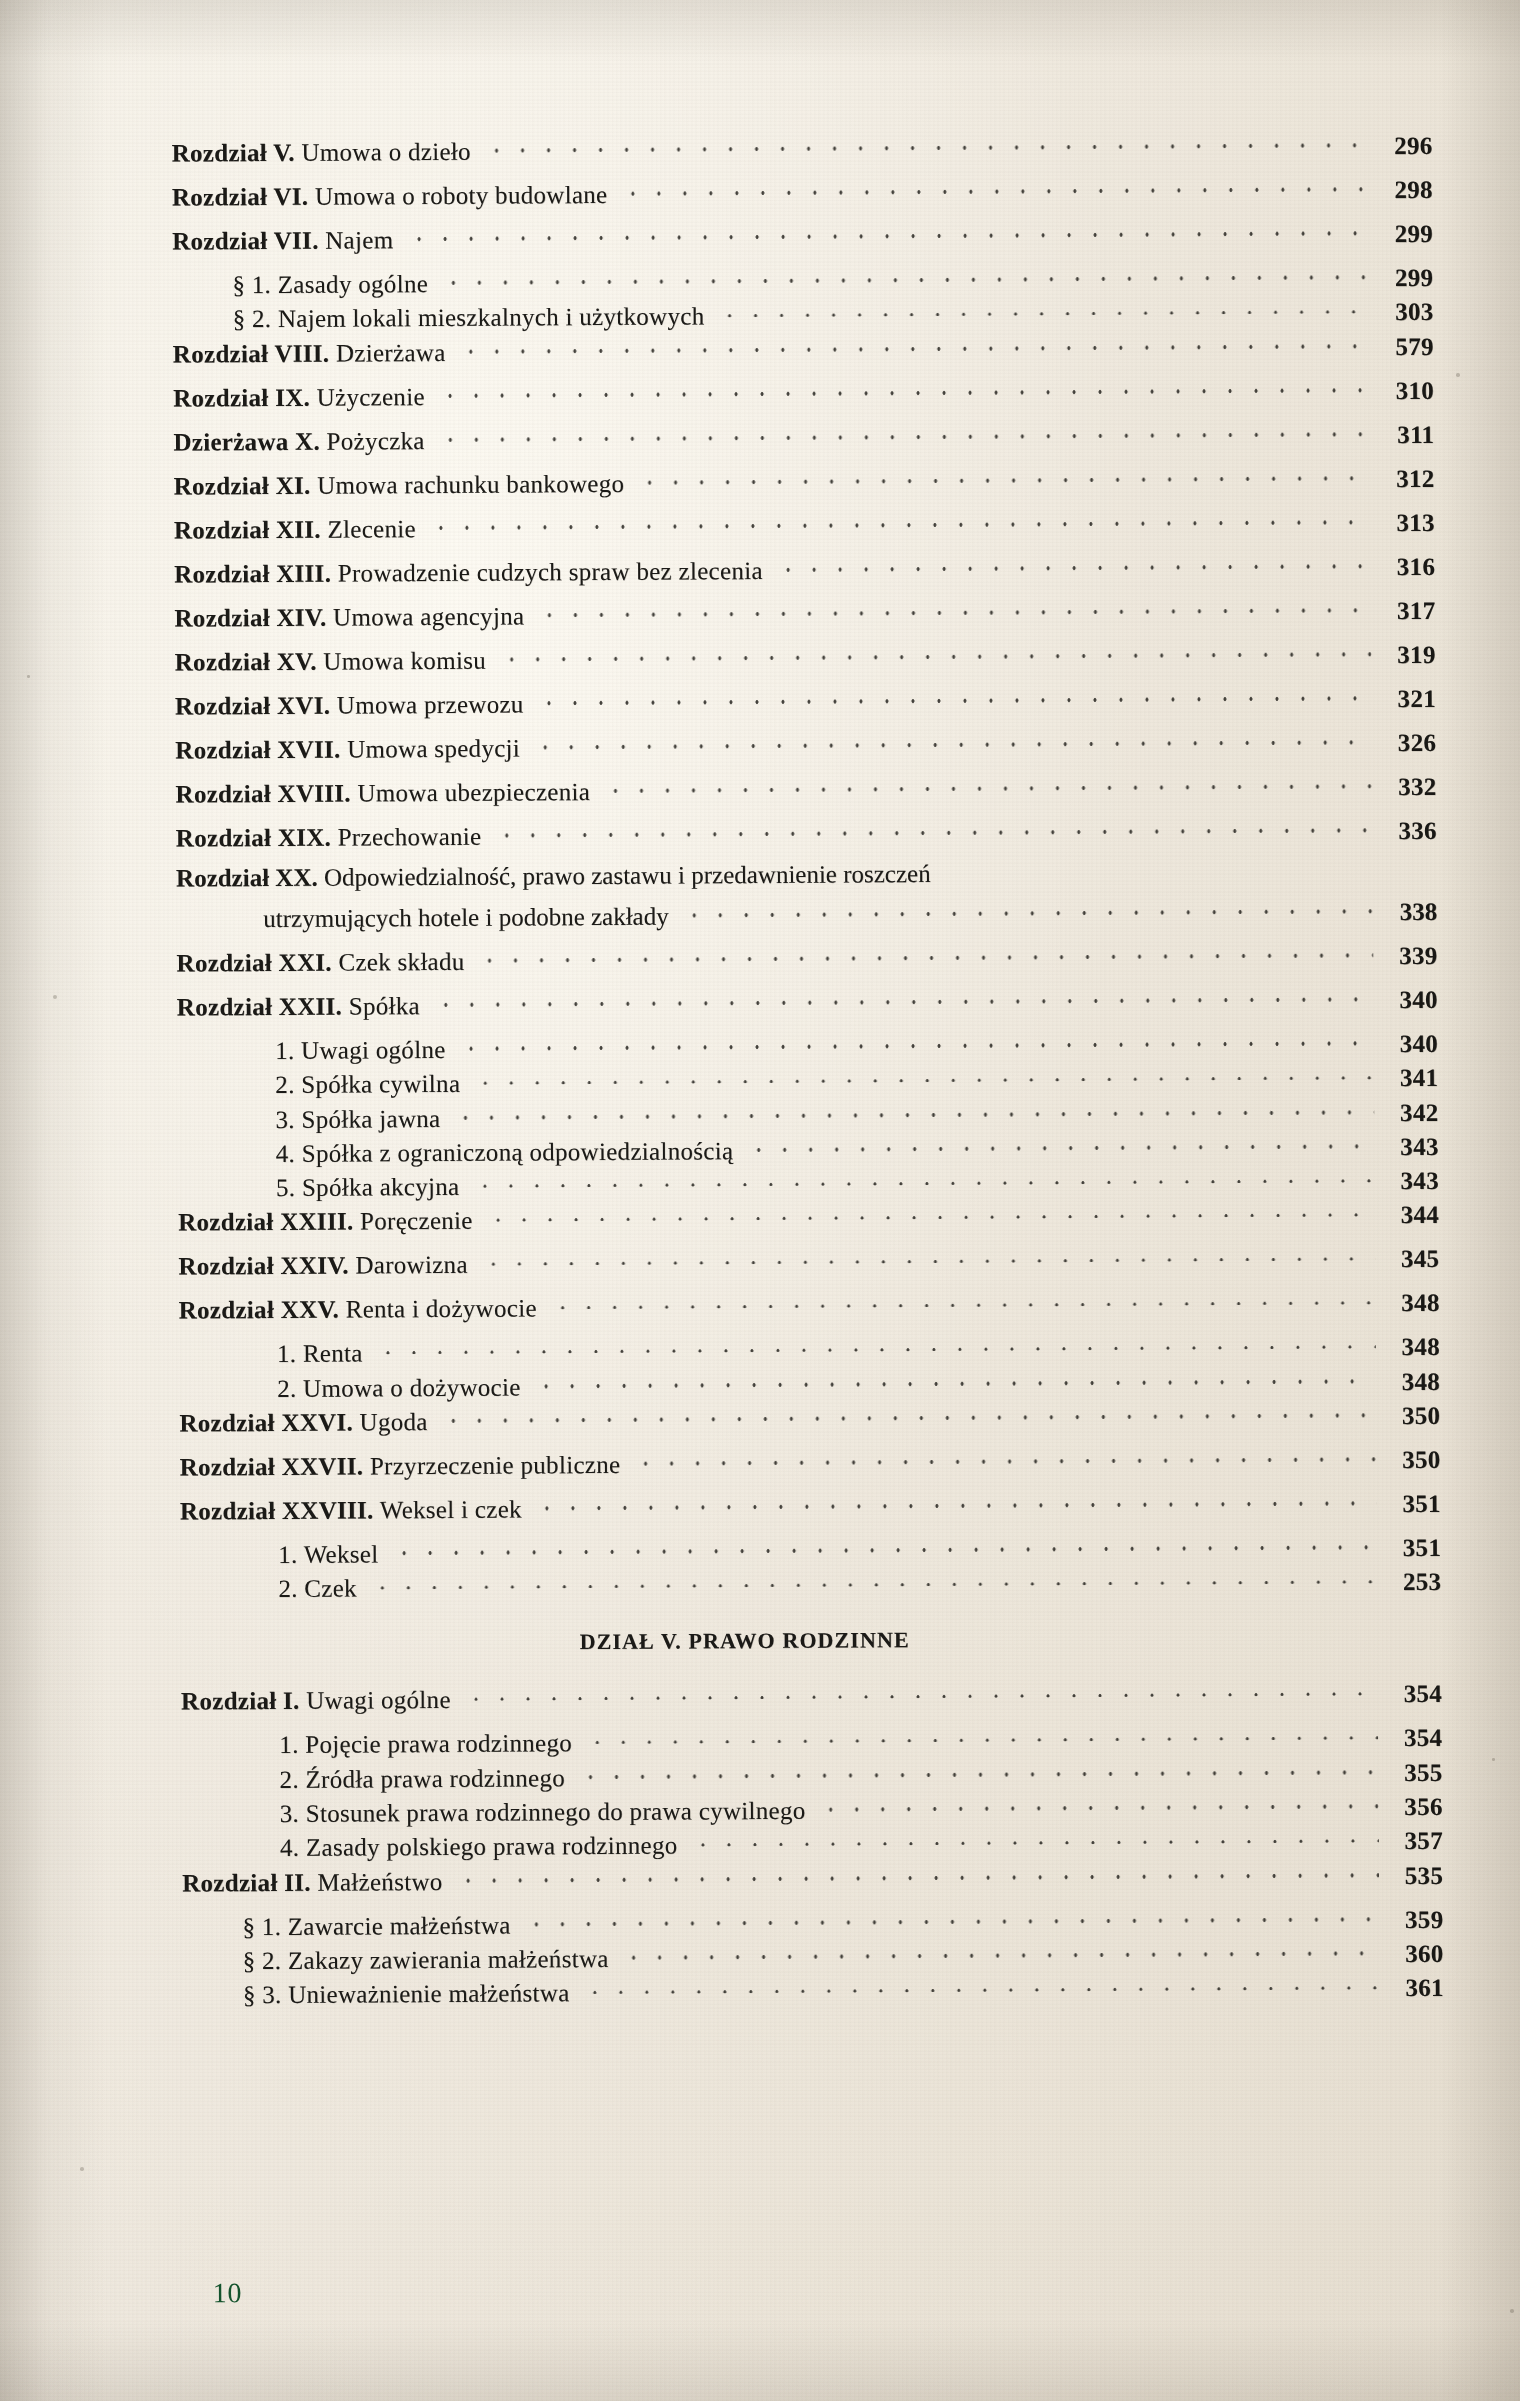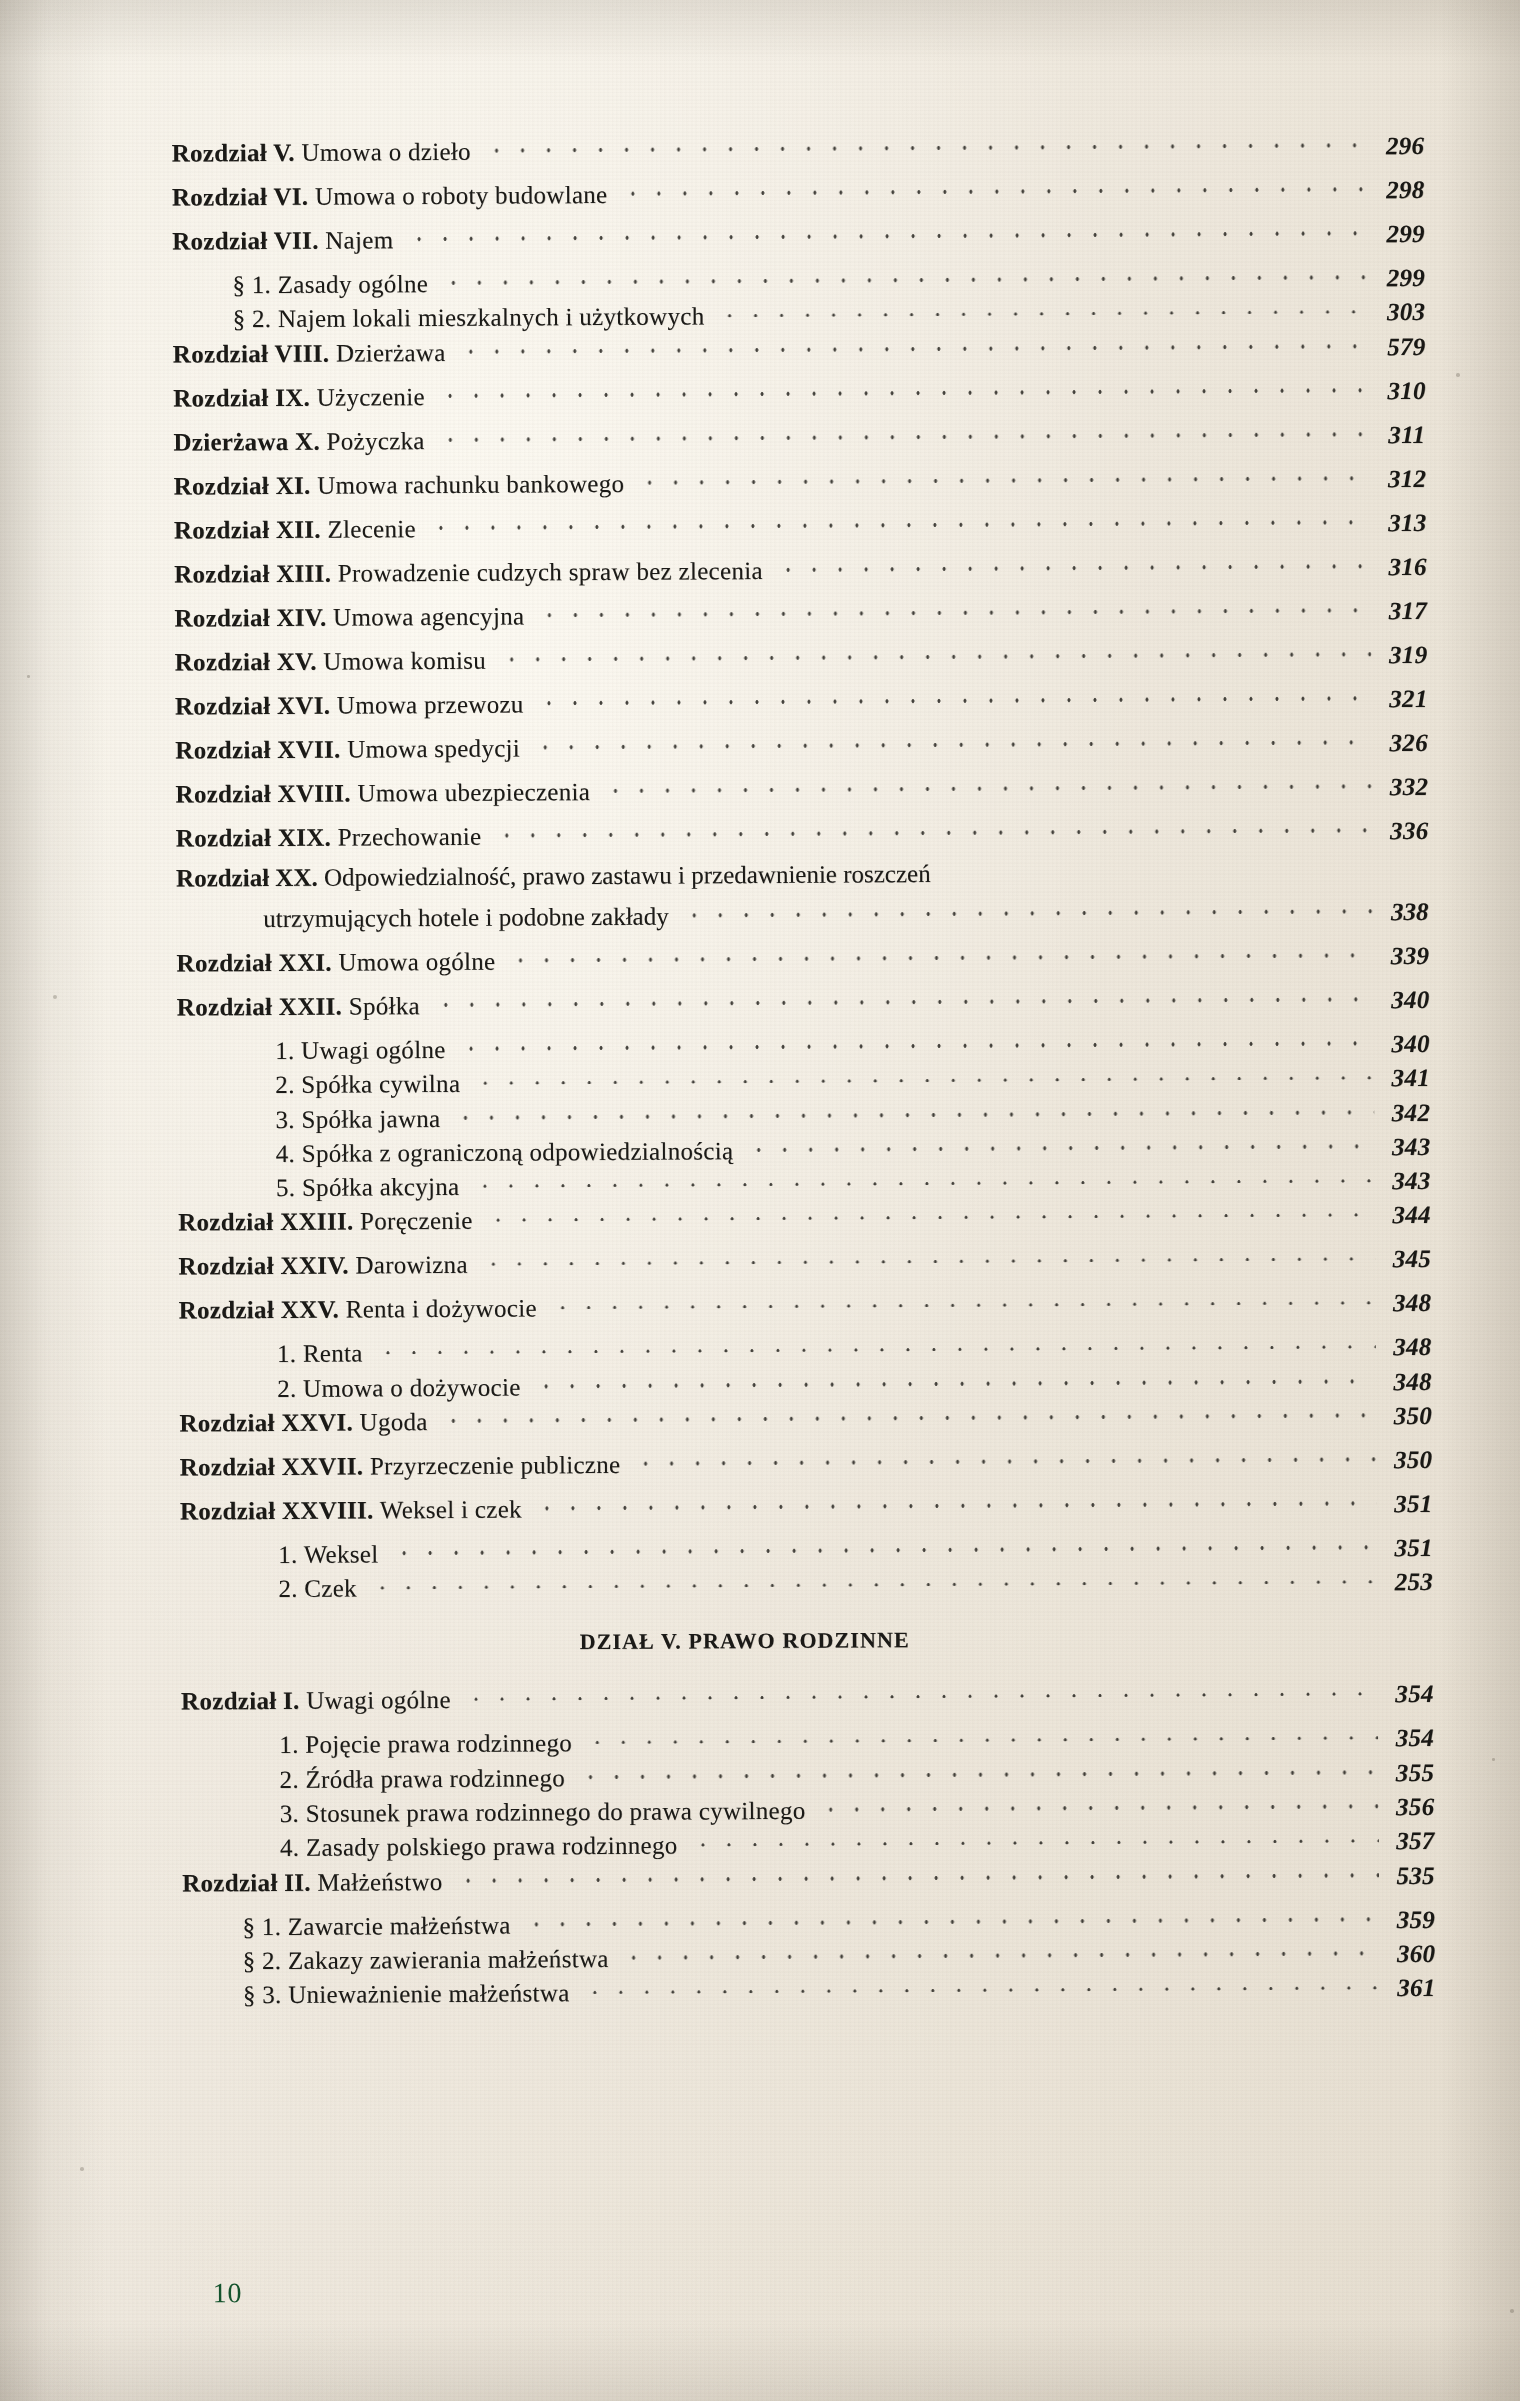--- a/index.html
+++ b/index.html
@@ -102,26 +102,25 @@
     bottom: 7px;
     height: 3.6px;
     background-image: radial-gradient(circle, #2a2823 1.4px, rgba(0,0,0,0) 1.7px);
     background-size: 26px 3.6px;
     background-repeat: repeat-x;
     opacity: 0.88;
   }
   .page-num {
     flex: 0 0 auto;
     width: 55px;
-    text-align: center;
+    text-align: right;
     font-weight: bold;
     font-size: 25px;
     color: #191815;
     text-shadow: 0.4px 0.3px 0 rgba(40,35,28,0.4);
-    font-style: italic;
   }
 
   
   .lvl-0 { padding-left: 0px; }
   .lvl-1 { padding-left: 60px; }
   .lvl-2 { padding-left: 98px; }
 
   .wrap-row {
     font-size: 25px;
     color: #1b1a17;
@@ -281,21 +280,21 @@
         <span class="label">
           <span>utrzymujących hotele i podobne zakłady</span>
         </span>
         <span class="leader"></span>
         <span class="page-num">338</span>
       </div>
     </div>
 
     <div id="group2">
         <div class="toc-row lvl-0">
-          <span class="label"><span class="b">Rozdział XXI.</span> <span>Umowa ogólne</span></span>
+          <span class="label"><span class="b">Rozdział XXI.</span> <span>Czek składu</span></span>
           <span class="leader"></span>
           <span class="page-num">339</span>
         </div>
         <div class="toc-row lvl-0">
           <span class="label"><span class="b">Rozdział XXII.</span> <span>Spółka</span></span>
           <span class="leader"></span>
           <span class="page-num">340</span>
         </div>
         <div class="toc-row lvl-2 tight">
           <span class="label"><span>1.</span> <span>Uwagi ogólne</span></span>

